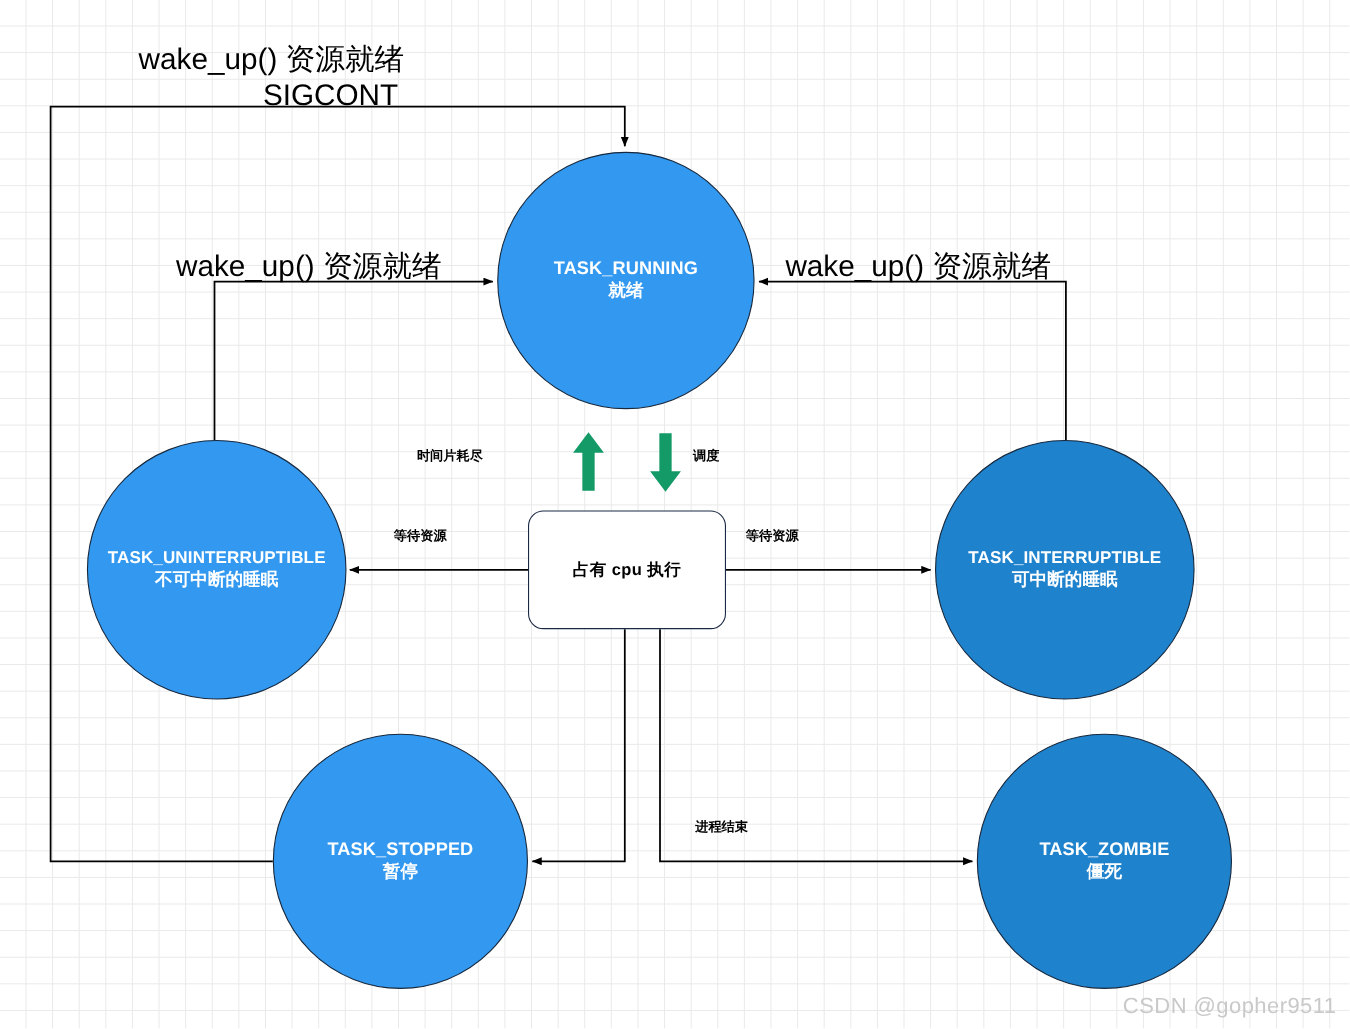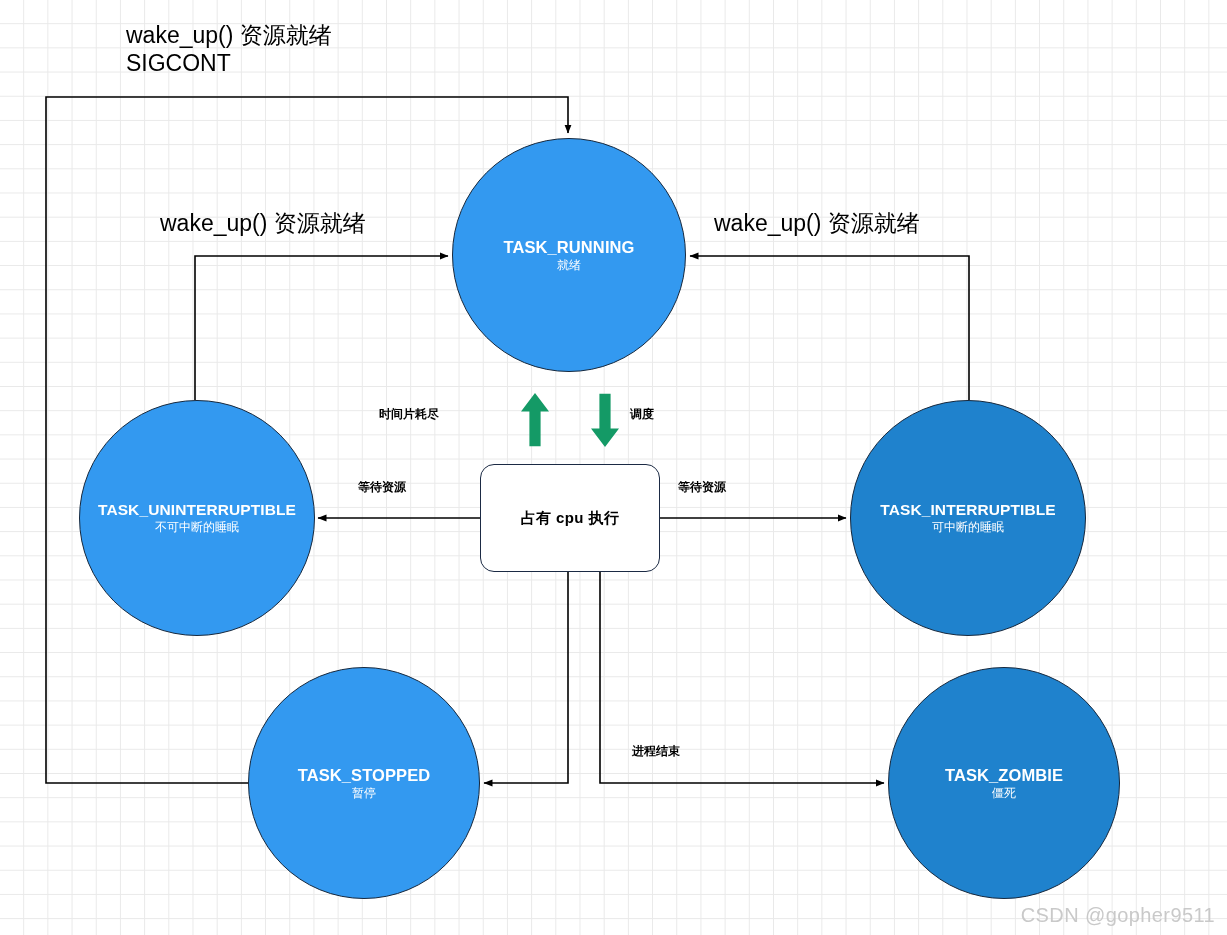--- a/index.html
+++ b/index.html
@@ -44,22 +44,22 @@
     text-align: center;
     line-height: 1.28;
   }
   .node .n-title {
     font-weight: bold;
     font-size: 16.5px;
     letter-spacing: 0.1px;
     white-space: nowrap;
   }
   .node .n-sub {
-    font-weight: normal;
-    font-size: 12px;
+    font-weight: bold;
+    font-size: 16px;
     white-space: nowrap;
   }
   .node.small .n-title { font-size: 15.5px; }
 
   #cpu-box {
     position: absolute;
     box-sizing: border-box;
     background: #ffffff;
     border: 1.6px solid #1b2a44;
     border-radius: 14px;
@@ -71,23 +71,24 @@
     font-size: 15px;
     letter-spacing: 0.4px;
   }
   .lbl {
     position: absolute;
     color: #000000;
     white-space: pre;
     line-height: 1.2;
   }
   .lbl.light {
-    font-size: 23px;
+    font-size: 27px;
     font-weight: normal;
-    text-align: left;
+    text-align: right;
+    margin-top: 16px;
   }
   .lbl.bold {
     font-size: 12px;
     font-weight: bold;
   }
   #watermark {
     position: absolute;
     right: 12px;
     bottom: 8px;
     color: #c9c9c9;

